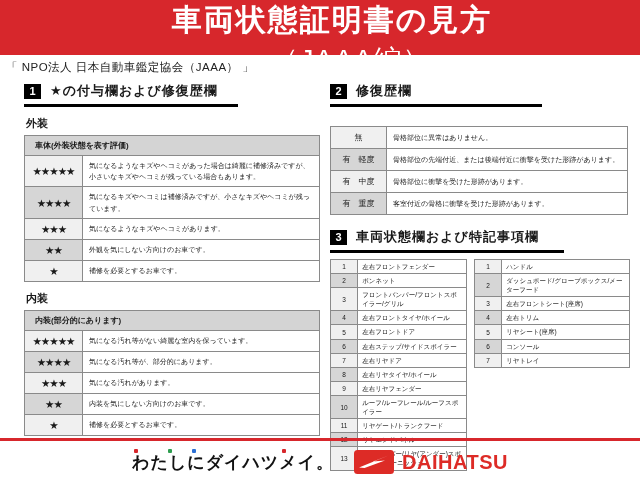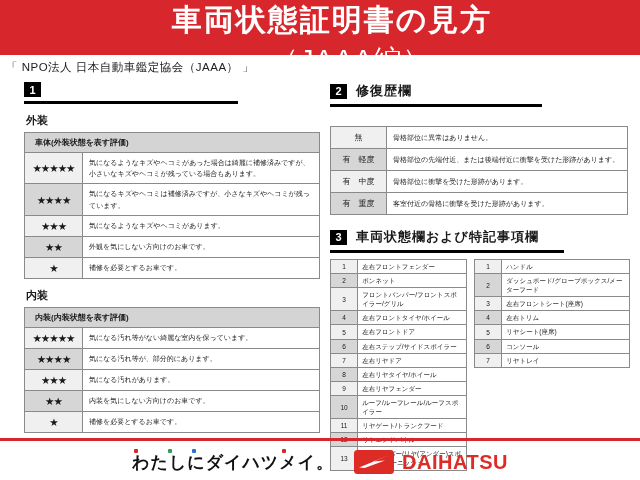--- a/index.html
+++ b/index.html
@@ -81,20 +81,21 @@
   <div class="banner">
     <span class="title">車両状態証明書の見方</span>
     <span class="edition">（JAAA編）</span>
   </div>
 
   <div class="subtitle">「 NPO法人 日本自動車鑑定協会（JAAA） 」</div>
 
   <div class="col-left">
     <div class="sec-head w212">
       <span class="sec-num">1</span>
+      <span class="sec-title">★の付与欄および修復歴欄</span>
     </div>
 
     <div class="group-label">外装</div>
     <table class="tbl">
       <tbody>
       <tr class="thead">
         <td colspan="2">車体(外装状態を表す評価)</td>
       </tr>
       <tr class="row-a">
         <td class="stars">★★★★★</td>
@@ -116,21 +117,21 @@
         <td class="stars">★</td>
         <td class="desc">補修を必要とするお車です。</td>
       </tr>
       </tbody>
     </table>
 
     <div class="group-label">内装</div>
     <table class="tbl">
       <tbody>
       <tr class="thead">
-        <td colspan="2">内装(内装状態を表す評価)</td>
+        <td colspan="2">内装(部分的にあります)</td>
       </tr>
       <tr class="row-a">
         <td class="stars">★★★★★</td>
         <td class="desc">気になる汚れ等がない綺麗な室内を保っています。</td>
       </tr>
       <tr class="row-b">
         <td class="stars">★★★★</td>
         <td class="desc">気になる汚れ等が、部分的にあります。</td>
       </tr>
       <tr class="row-a">

